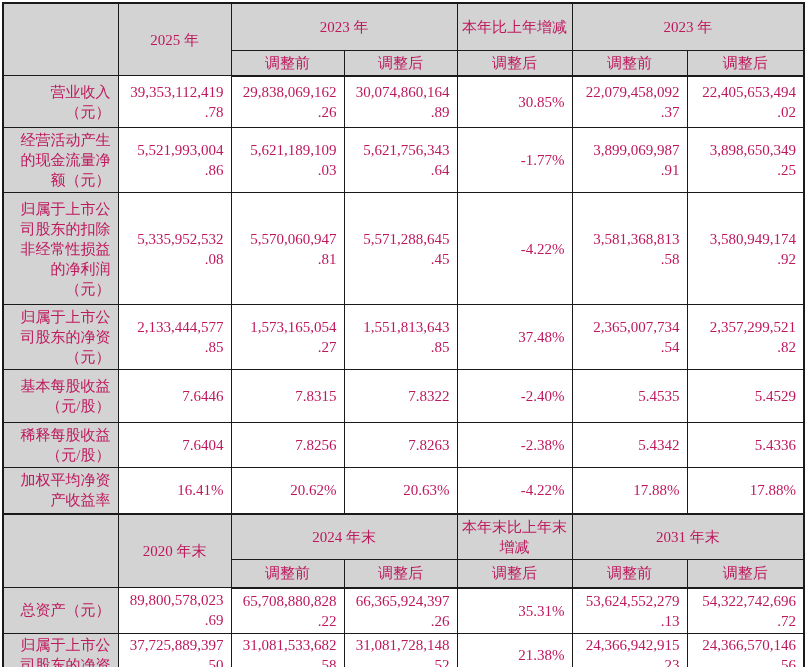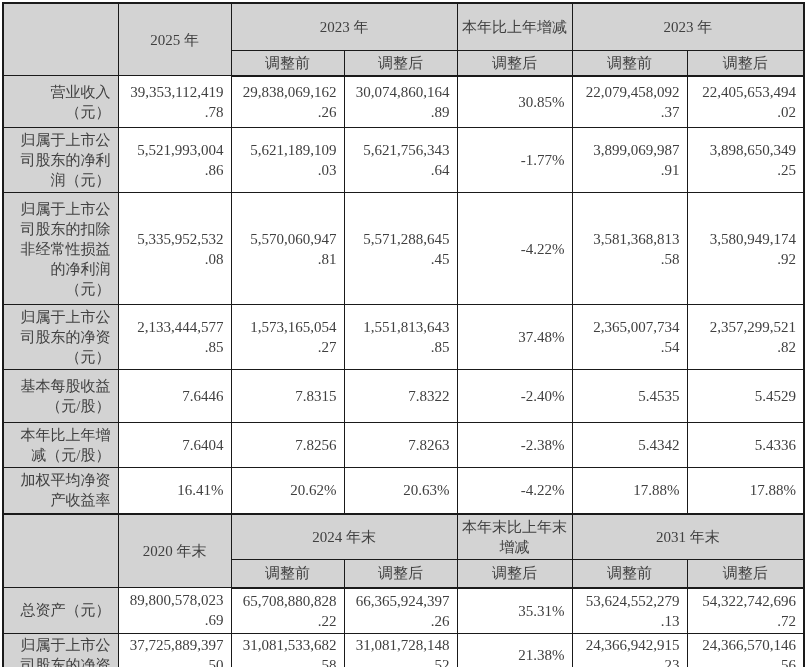--- a/index.html
+++ b/index.html
@@ -1,18 +1,18 @@
 <!DOCTYPE html>
 <html><head>
 <meta charset="utf-8">
 <style>
   html,body{margin:0;padding:0;background:#ffffff;}
   .page{
     position:relative;width:805px;height:667px;background:#ffffff;overflow:hidden;
-    font-family:"Liberation Serif","DejaVu Serif",serif;color:#404040;
+    font-family:"Liberation Serif","DejaVu Serif",serif;color:#be185d;
   }
   table.fin{
     position:absolute;left:2px;top:2px;width:801px;
     border-collapse:collapse;table-layout:fixed;
     border:2px solid #1a1a1a;
   }
   td{
     border:1px solid #1a1a1a;
     font-size:15px;line-height:20px;
     vertical-align:middle;
@@ -65,21 +65,21 @@
       <tr style="height:52px">
         <td class="lbl">营业收入（元）</td>
         <td class="val num">39,353,112,419<span class="dec">.78</span></td>
         <td class="val num">29,838,069,162<span class="dec">.26</span></td>
         <td class="val num">30,074,860,164<span class="dec">.89</span></td>
         <td class="val num">30<span class="dec">.85%</span></td>
         <td class="val num">22,079,458,092<span class="dec">.37</span></td>
         <td class="val num">22,405,653,494<span class="dec">.02</span></td>
       </tr>
       <tr style="height:61px">
-        <td class="lbl">归属于上市公司股东的净利润（元）</td>
+        <td class="lbl">经营活动产生的现金流量净额（元）</td>
         <td class="val num">5,521,993,004<span class="dec">.86</span></td>
         <td class="val num">5,621,189,109<span class="dec">.03</span></td>
         <td class="val num">5,621,756,343<span class="dec">.64</span></td>
         <td class="val num">-1<span class="dec">.77%</span></td>
         <td class="val num">3,899,069,987<span class="dec">.91</span></td>
         <td class="val num">3,898,650,349<span class="dec">.25</span></td>
       </tr>
       <tr style="height:112px">
         <td class="lbl">归属于上市公司股东的扣除非经常性损益的净利润（元）</td>
         <td class="val num">5,335,952,532<span class="dec">.08</span></td>
@@ -101,21 +101,21 @@
       <tr style="height:53px">
         <td class="lbl">基本每股收益（元/股）</td>
         <td class="val num">7<span class="dec">.6446</span></td>
         <td class="val num">7<span class="dec">.8315</span></td>
         <td class="val num">7<span class="dec">.8322</span></td>
         <td class="val num">-2<span class="dec">.40%</span></td>
         <td class="val num">5<span class="dec">.4535</span></td>
         <td class="val num">5<span class="dec">.4529</span></td>
       </tr>
       <tr style="height:44px">
-        <td class="lbl">本年比上年增减（元/股）</td>
+        <td class="lbl">稀释每股收益（元/股）</td>
         <td class="val num">7<span class="dec">.6404</span></td>
         <td class="val num">7<span class="dec">.8256</span></td>
         <td class="val num">7<span class="dec">.8263</span></td>
         <td class="val num">-2<span class="dec">.38%</span></td>
         <td class="val num">5<span class="dec">.4342</span></td>
         <td class="val num">5<span class="dec">.4336</span></td>
       </tr>
       <tr style="height:46px">
         <td class="lbl">加权平均净资产收益率</td>
         <td class="val num">16<span class="dec">.41%</span></td>

